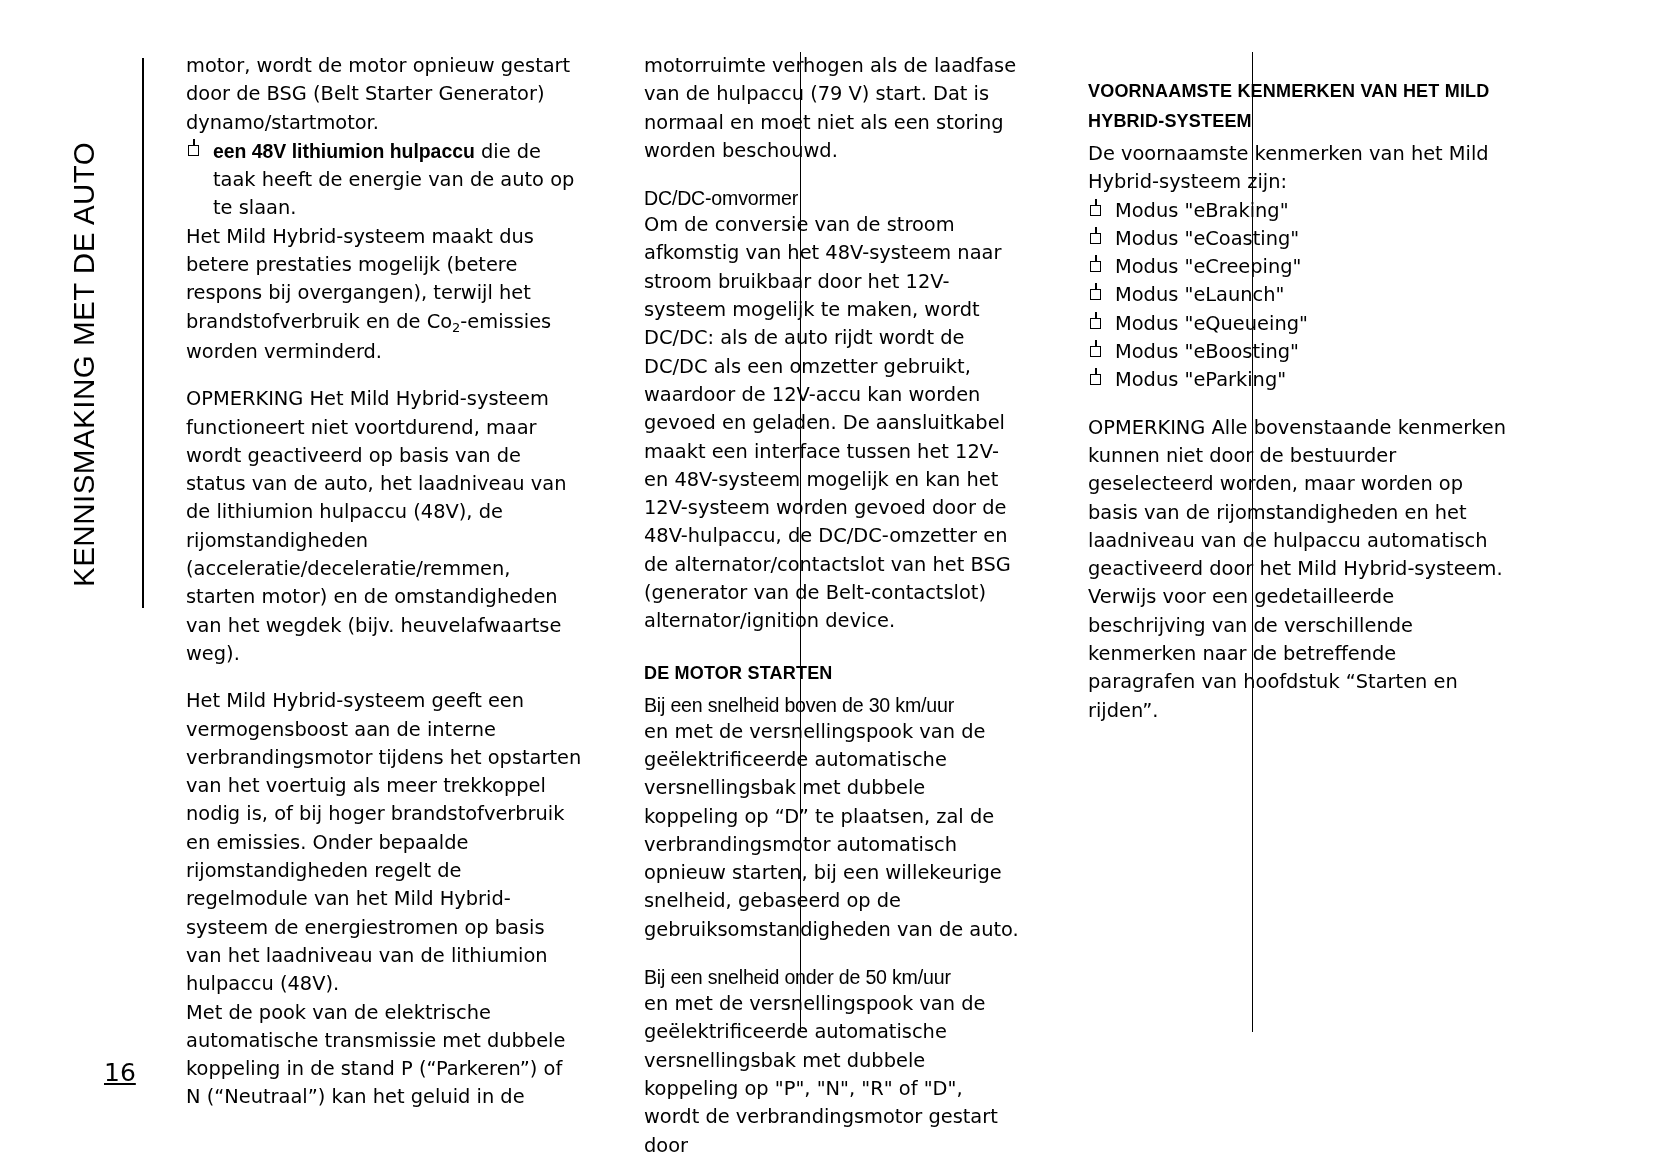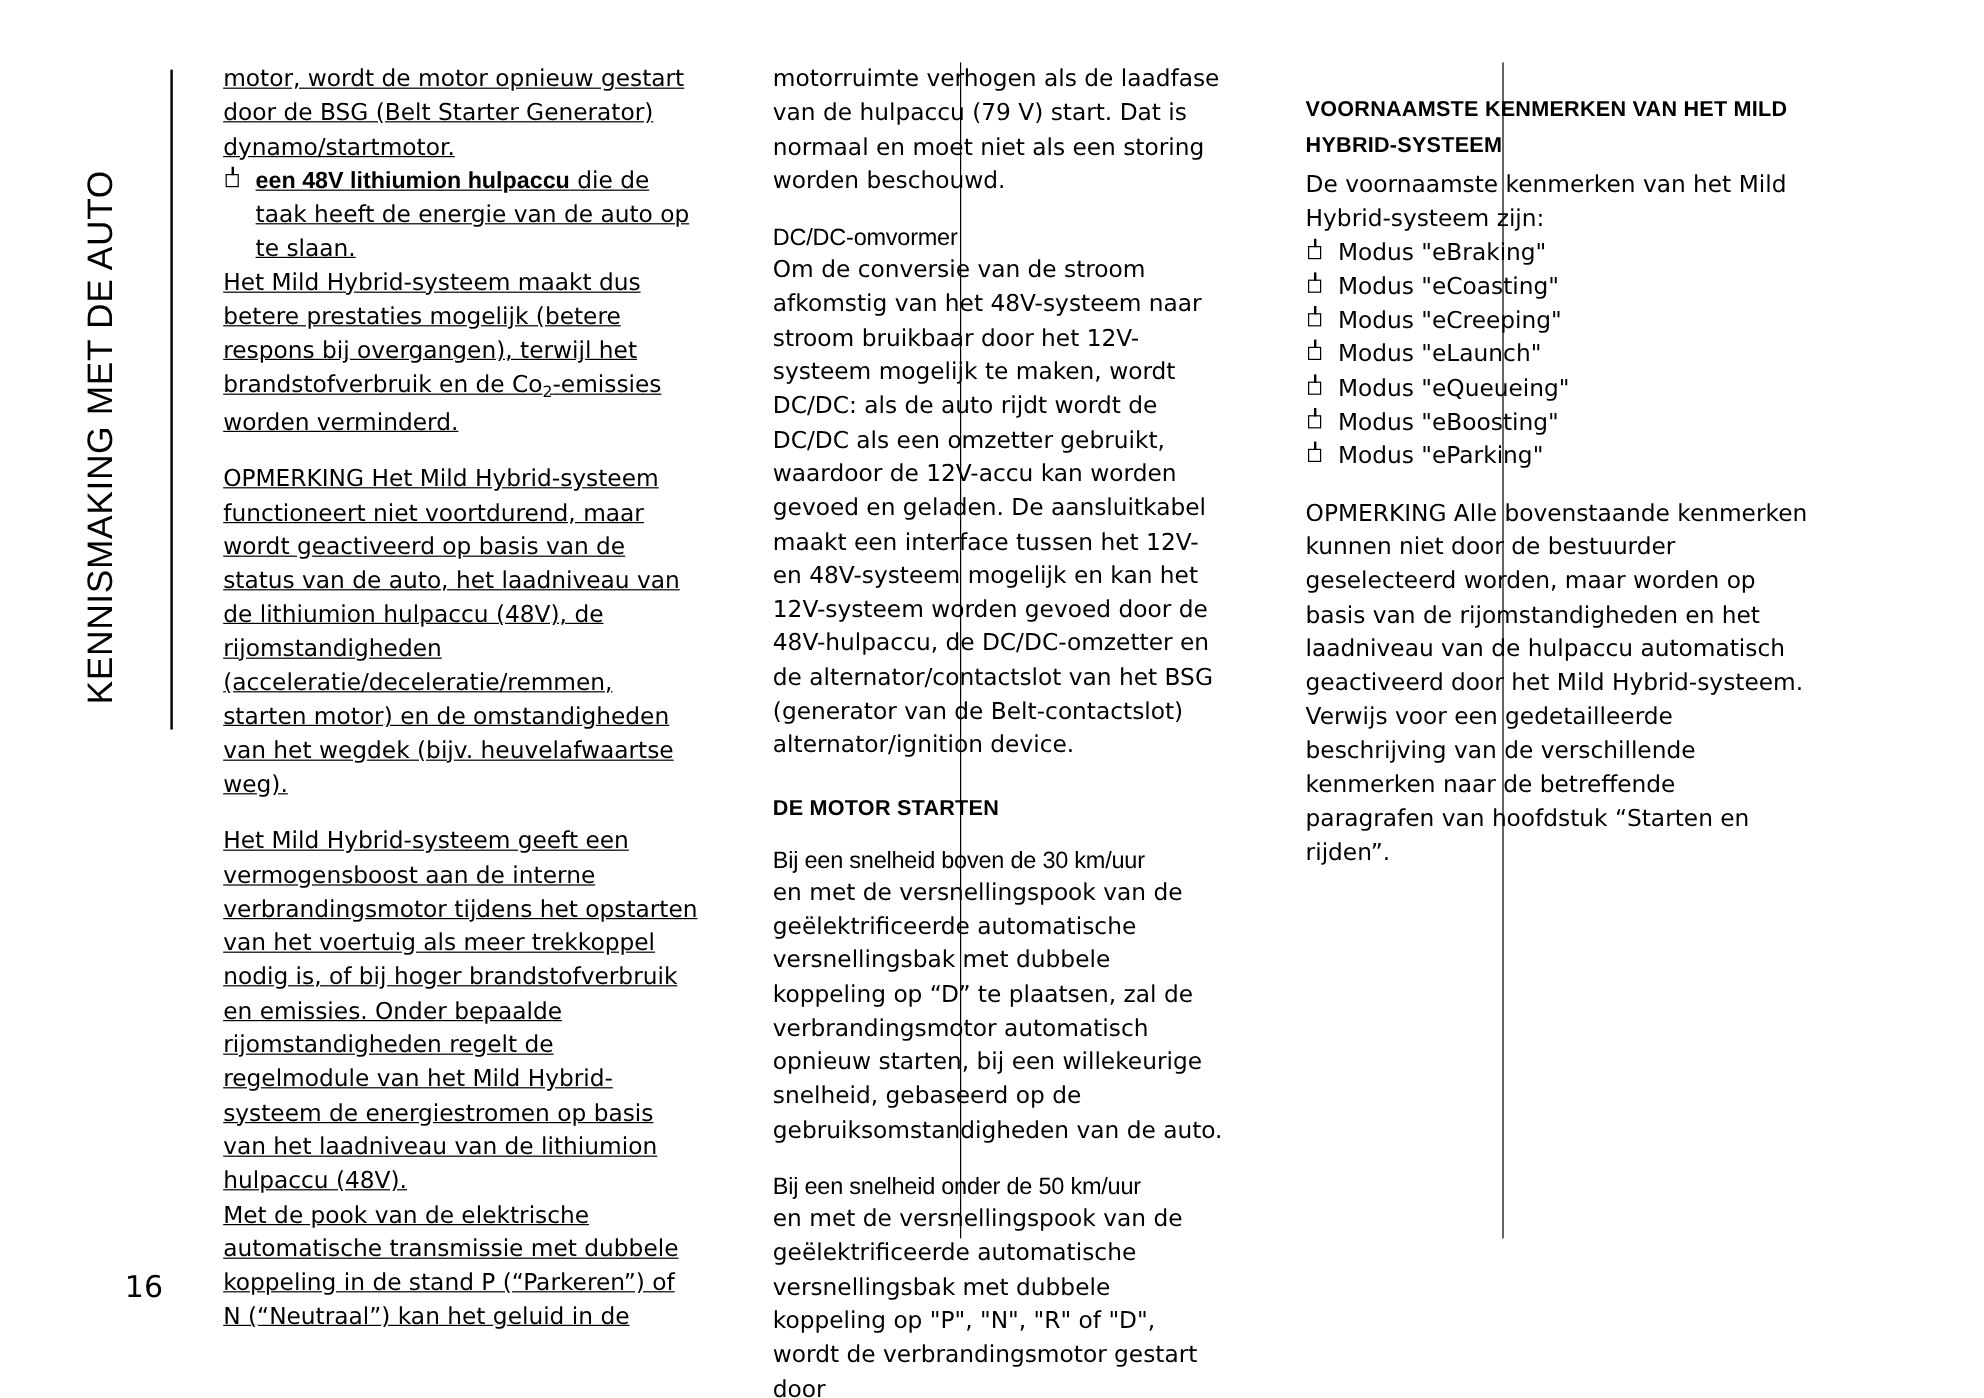--- a/index.html
+++ b/index.html
@@ -60,21 +60,21 @@
     top: 52px;
     width: 1320px;
     height: 980px;
     display: flex;
     gap: 0;
   }
   .col {
     position: relative;
     padding-right: 34px;
   }
-  .col.c1 { width: 430px; text-decoration: underline; }
+  .col.c1 { width: 430px; }
   .col.c2 { width: 442px; padding-left: 28px; }
   .col.c3 { width: 448px; padding-left: 30px; padding-right: 0; }
 
   .col-div {
     position: absolute;
     top: 0;
     width: 1px;
     height: 980px;
     background: #000;
   }
@@ -142,20 +142,21 @@
 
   sub { font-size: 13px; vertical-align: baseline; position: relative; top: 4px; }
 
   .page-number {
     position: absolute;
     left: 104px;
     top: 1058px;
     font-family: "DejaVu Sans", sans-serif;
     font-size: 25px;
     color: #000;
+    text-decoration: underline;
   }
 </style>
 </head>
 <body>
 
 <div class="page">
 
   <div class="side-tab">
     <div class="side-title">KENNISMAKING MET DE AUTO</div>
     <div class="side-rule"></div>
@@ -185,21 +186,21 @@
       <p>Met de pook van de elektrische automatische transmissie met dubbele koppeling in de stand P (“Parkeren”) of N (“Neutraal”) kan het geluid in de</p>
     </div>
 
     <div class="col c2">
       <p>motorruimte verhogen als de laadfase van de hulpaccu (79 V) start. Dat is normaal en moet niet als een storing worden beschouwd.</p>
 
       <h3>DC/DC-omvormer</h3>
       <p>Om de conversie van de stroom afkomstig van het 48V-systeem naar stroom bruikbaar door het 12V-systeem mogelijk te maken, wordt DC/DC: als de auto rijdt wordt de DC/DC als een omzetter gebruikt, waardoor de 12V-accu kan worden gevoed en geladen. De aansluitkabel maakt een interface tussen het 12V- en 48V-systeem mogelijk en kan het 12V-systeem worden gevoed door de 48V-hulpaccu, de DC/DC-omzetter en de alternator/contactslot van het BSG (generator van de Belt-contactslot) alternator/ignition device.</p>
 
       <h2>DE MOTOR STARTEN</h2>
-      <h3 style="margin-top:16px">Bij een snelheid boven de 30 km/uur</h3>
+      <h3 style="margin-top:4px">Bij een snelheid boven de 30 km/uur</h3>
       <p>en met de versnellingspook van de geëlektrificeerde automatische versnellingsbak met dubbele koppeling op “D” te plaatsen, zal de verbrandingsmotor automatisch opnieuw starten, bij een willekeurige snelheid, gebaseerd op de gebruiksomstandigheden van de auto.</p>
 
       <h3>Bij een snelheid onder de 50 km/uur</h3>
       <p>en met de versnellingspook van de geëlektrificeerde automatische versnellingsbak met dubbele koppeling op "P", "N", "R" of "D", wordt de verbrandingsmotor gestart door</p>
     </div>
 
     <div class="col c3">
 
       <h2 class="first">VOORNAAMSTE KENMERKEN VAN HET MILD HYBRID-SYSTEEM</h2>
       <p style="margin-top:4px">De voornaamste kenmerken van het Mild Hybrid-systeem zijn:</p>

